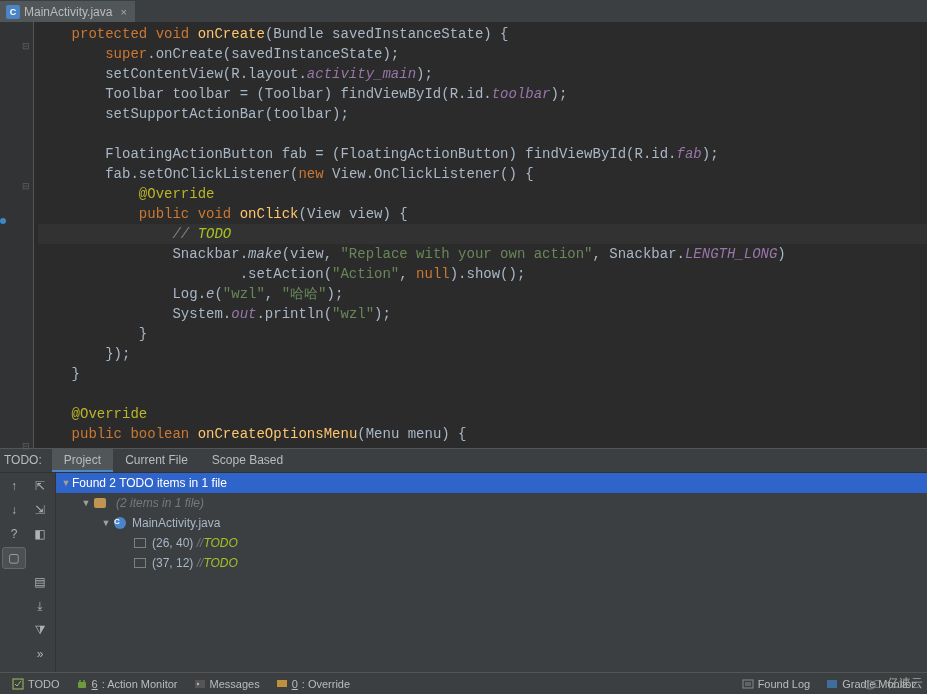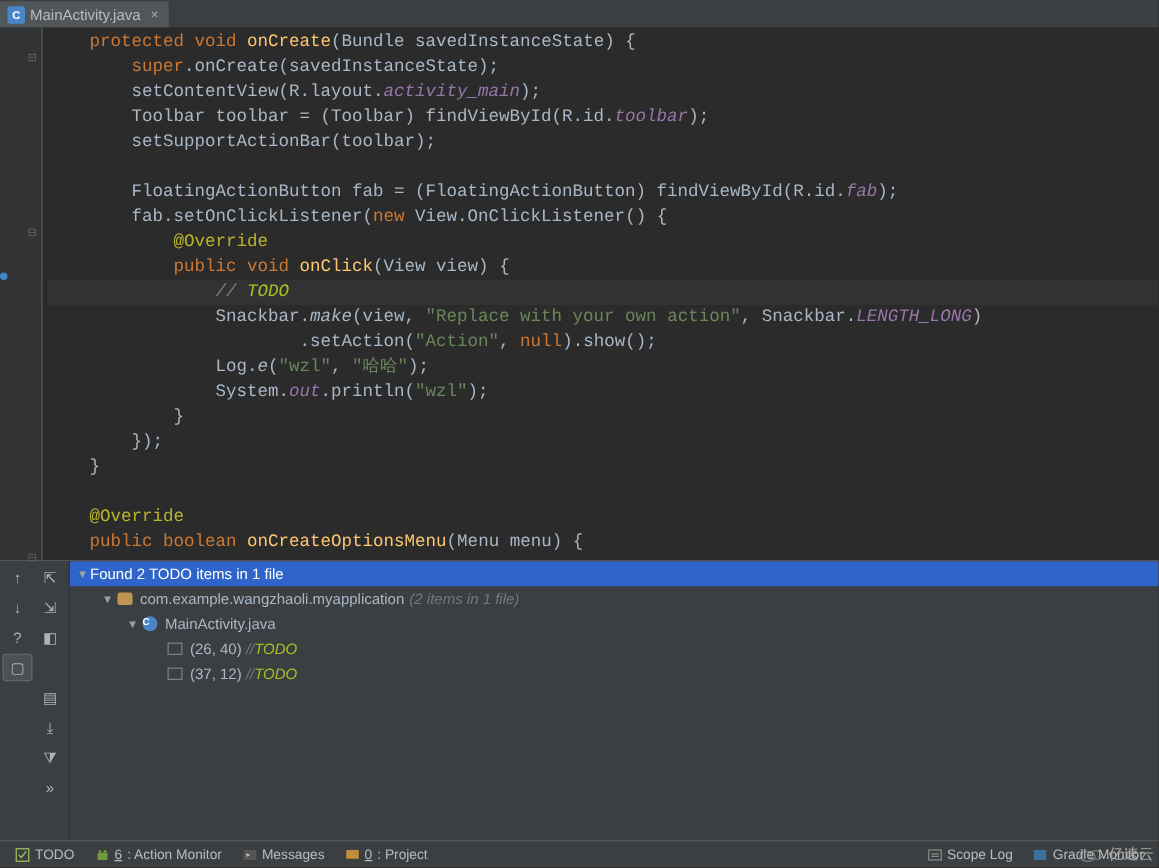--- a/index.html
+++ b/index.html
@@ -97,20 +97,26 @@
             <span>}</span>
         <span>});</span>
     <span>}</span>
 
     <span class="ann">@Override</span>
     <span class="kw">public</span> <span class="kw">boolean</span> <span class="fn">onCreateOptionsMenu</span><span>(Menu menu) {</span></pre>
   </div>
 </div>
 
 <div class="todo-panel">
+  <div class="todo-tabs">
+    <span class="todo-tabs-label">TODO:</span>
+    <div class="todo-tab active">Project</div>
+    <div class="todo-tab">Current File</div>
+    <div class="todo-tab">Scope Based</div>
+  </div>
   <div class="todo-body">
     <div class="todo-side">
       <div class="side-btn">↑</div>
       <div class="side-btn">⇱</div>
       <div class="side-btn">↓</div>
       <div class="side-btn">⇲</div>
       <div class="side-btn">?</div>
       <div class="side-btn">◧</div>
       <div class="side-btn sel" style="grid-column:2">▢</div>
       <div class="side-btn" style="margin-left:26px">▤</div>
@@ -121,21 +127,20 @@
     <div class="todo-tree">
       <div class="tree-row selected">
         <span class="tree-arrow">▼</span>
         <span>Found 2 TODO items in 1 file</span>
       </div>
       <div class="tree-row" style="padding-left:24px">
         <span class="tree-arrow">▼</span>
         <span class="tree-icon">
             <span class="pkg-icon"></span>
           </span>
-        <span>com.example.wangzhaoli.myapplication</span>
         <span class="tree-hint">(2 items in 1 file)</span>
       </div>
       <div class="tree-row" style="padding-left:44px">
         <span class="tree-arrow">▼</span>
         <span class="tree-icon">
             <span class="class-icon">C</span>
           </span>
         <span>MainActivity.java</span>
       </div>
       <div class="tree-row" style="padding-left:76px">
@@ -182,30 +187,30 @@
         <rect x="1" y="2" width="10" height="8" fill="#555"></rect>
         <path d="M3 5l2 1-2 1" stroke="#ccc" fill="none"></path>
       </svg>
     <span>Messages</span>
   </div>
   <div class="status-item">
     <svg width="12" height="12" viewBox="0 0 12 12">
         <rect x="1" y="2" width="10" height="7" fill="#c08f3a"></rect>
       </svg>
     <span class="status-underline">0</span>
-      <span>: Project</span>
+      <span>: Override</span>
   </div>
   <div class="spacer"></div>
   <div class="status-item">
     <svg width="12" height="12" viewBox="0 0 12 12">
         <rect x="1" y="2" width="10" height="8" fill="none" stroke="#888"></rect>
         <line x1="3" y1="5" x2="9" y2="5" stroke="#888"></line>
         <line x1="3" y1="7" x2="9" y2="7" stroke="#888"></line>
       </svg>
-    <span>Scope Log</span>
+    <span>Found Log</span>
   </div>
   <div class="status-item">
     <svg width="12" height="12" viewBox="0 0 12 12">
         <rect x="1" y="2" width="10" height="8" fill="#3e6f9b"></rect>
       </svg>
     <span>Gradle Monitor</span>
   </div>
 </div>
 
 <div class="watermark">

